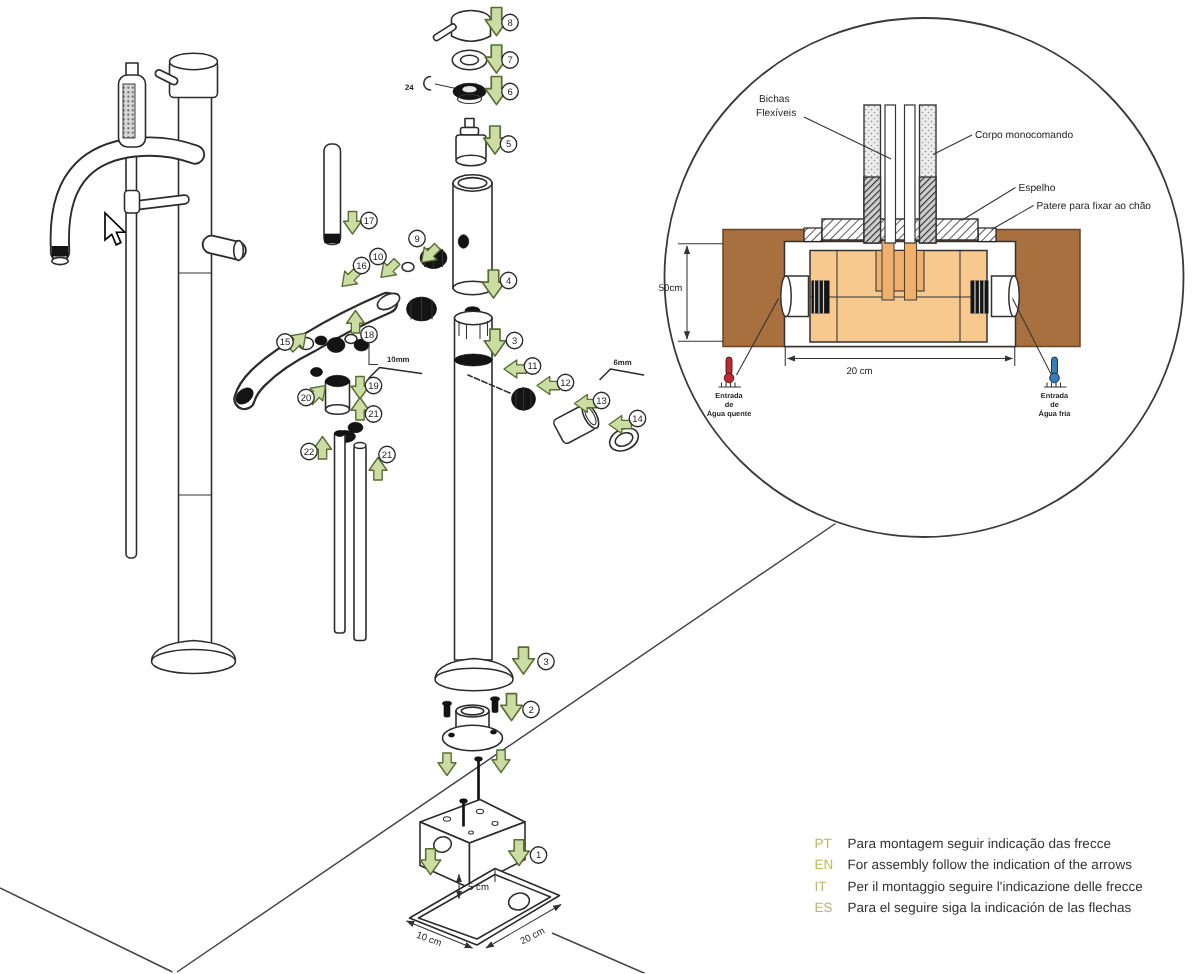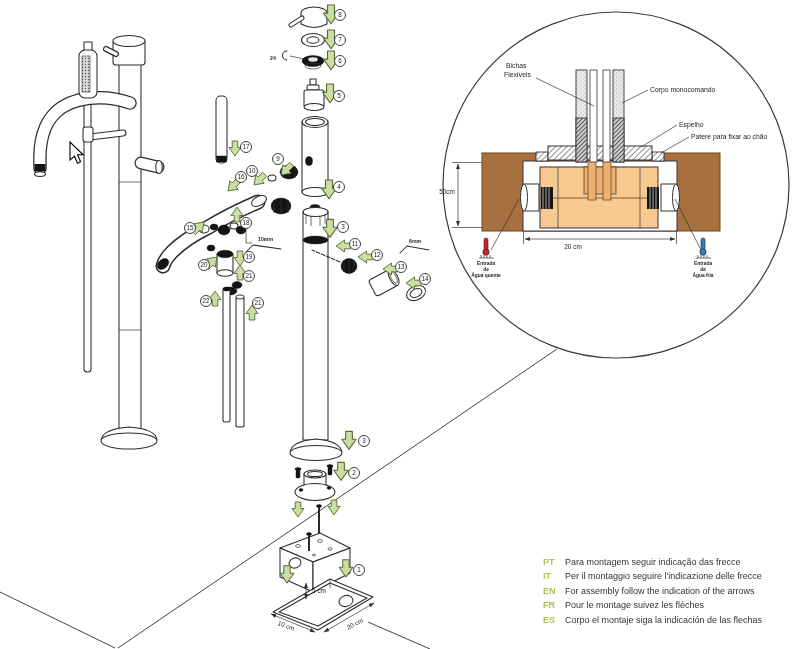--- a/index.html
+++ b/index.html
@@ -15,21 +15,21 @@
   .dim{font-size:6.4px;text-anchor:middle}
   .tool{font-size:5.2px;font-weight:bold}
   .ol{fill:#fff;stroke:#2c2c2c;stroke-width:1.05;stroke-linejoin:round}
   .oln{fill:none;stroke:#2c2c2c;stroke-width:1.05;stroke-linejoin:round;stroke-linecap:round}
   .blk{fill:#141414;stroke:#000;stroke-width:.4}
   .thin{fill:none;stroke:#333;stroke-width:.7}
   .tubeO{fill:none;stroke:#2c2c2c;stroke-linecap:round}
   .tubeI{fill:none;stroke:#fff;stroke-linecap:round}
   .instructions{position:absolute;left:543px;top:555px;font-size:9px;color:#333}
   .instr-row{display:flex;gap:7px;line-height:14.4px;white-space:nowrap}
-  .lang{color:#b4be52;font-weight:bold;width:15px;flex:0 0 15px}
+  .lang{color:#b4be52;font-weight:normal;width:15px;flex:0 0 15px}
 </style>
 </head>
 <body>
 
 <div class="stage">
 <svg width="800" height="649" viewBox="0 0 800 649">
   <defs>
     <path id="arrowD" d="M -2.8,-8 L 2.8,-8 L 2.8,-1.5 L 6,-1.5 L 0,7 L -6,-1.5 L -2.8,-1.5 Z" fill="#cbdda2" stroke="#5a6b33" stroke-width="0.9" stroke-linejoin="round"></path>
     <pattern id="h45" patternUnits="userSpaceOnUse" width="4" height="4" patternTransform="rotate(45)">
       <rect width="4" height="4" fill="#fff"></rect>
@@ -474,29 +474,25 @@
 
   <polygon points="70,142 70,160 74.5,156.2 77.5,163.2 80.6,161.7 77.6,154.8 83.2,154.8" fill="#fff" stroke="#000" stroke-width="1.1"></polygon>
 </svg>
 
 <div class="instructions">
   <div class="instr-row">
     <span class="lang">PT</span>
     <span class="instr-text">Para montagem seguir indicação das frecce</span>
   </div>
   <div class="instr-row">
+    <span class="lang">EN</span>
+    <span class="instr-text">For assembly follow the indication of the arrows</span>
+  </div>
+  <div class="instr-row">
     <span class="lang">IT</span>
     <span class="instr-text">Per il montaggio seguire l'indicazione delle frecce</span>
   </div>
   <div class="instr-row">
-    <span class="lang">EN</span>
-    <span class="instr-text">For assembly follow the indication of the arrows</span>
-  </div>
-  <div class="instr-row">
-    <span class="lang">FR</span>
-    <span class="instr-text">Pour le montage suivez les flèches</span>
-  </div>
-  <div class="instr-row">
     <span class="lang">ES</span>
-    <span class="instr-text">Corpo el montaje siga la indicación de las flechas</span>
+    <span class="instr-text">Para el seguire siga la indicación de las flechas</span>
   </div>
 </div>
 </div>
 
 </body></html>

